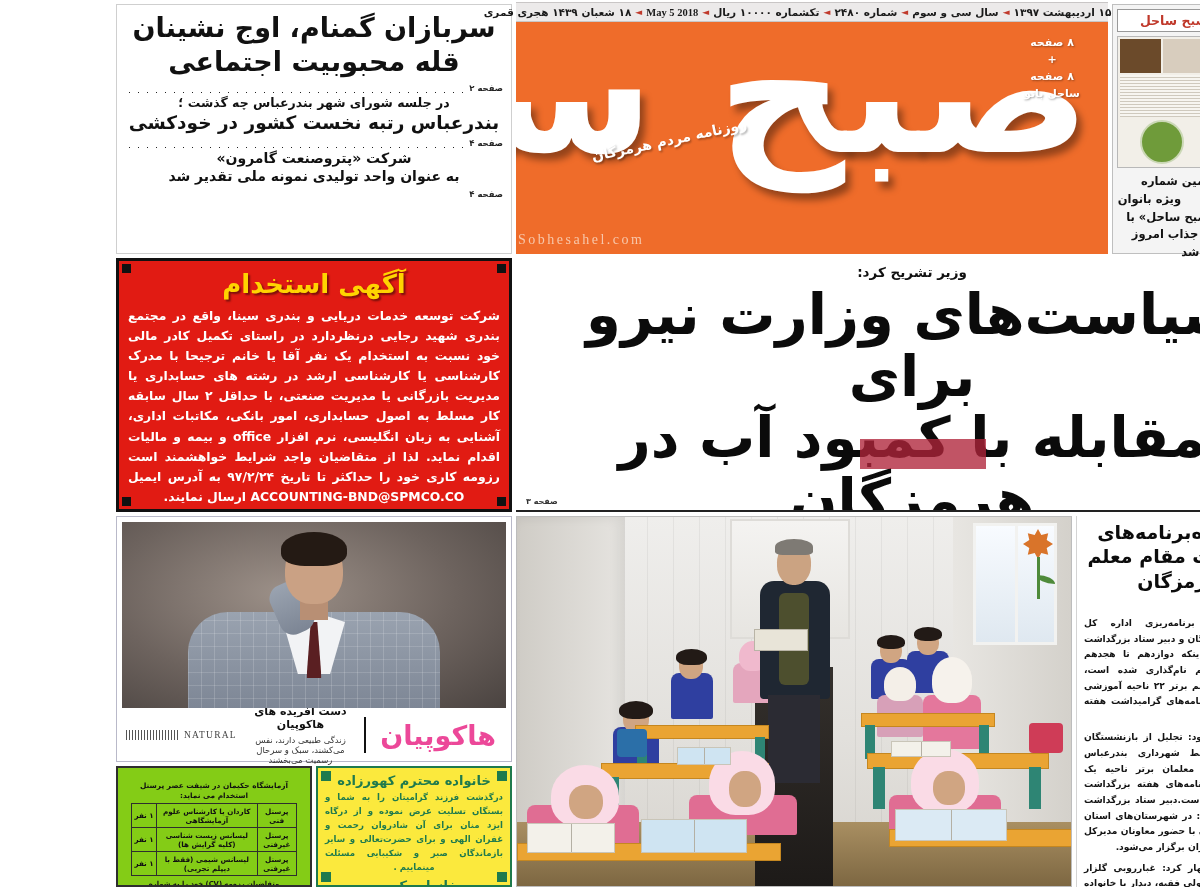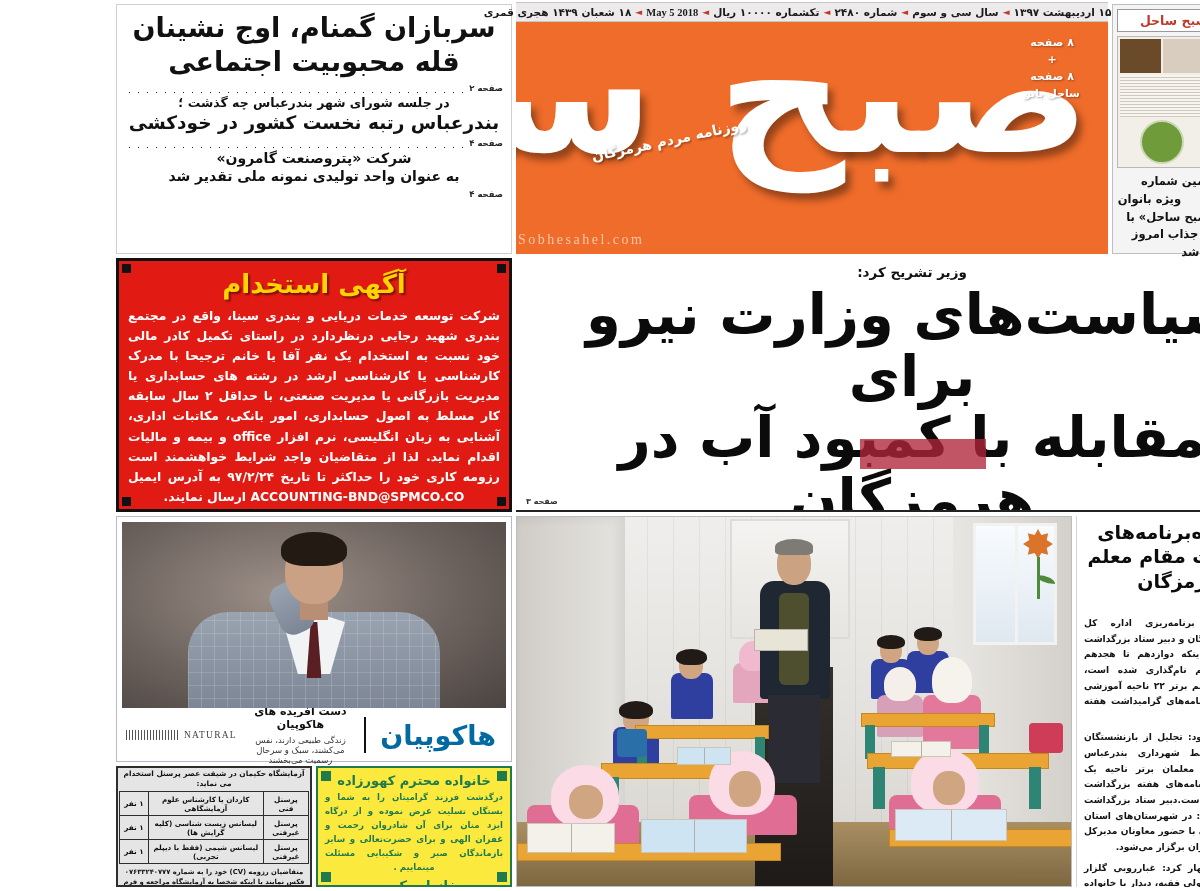--- a/index.html
+++ b/index.html
@@ -228,40 +228,40 @@
   .hk-arm.r{left:152px;}
   .hk-hand{
     position:absolute;left:164px;top:42px;width:22px;height:26px;
     background:#caa184;border-radius:9px;transform:rotate(-14deg);
   }
   #hako-bar{
     margin-top:4px;height:46px;display:flex;align-items:center;
     direction:rtl;
   }
   #hako-logo{
-    font-size:27px;font-weight:bold;color:#0369a1;
+    font-size:27px;font-weight:bold;color:#ec4899;
     padding:0 10px 0 14px;letter-spacing:-1px;
   }
   #hako-div{width:2px;height:36px;background:#111;}
   #hako-txt{flex:1;text-align:center;padding:0 6px;}
   #hako-txt .t1{font-size:11px;font-weight:bold;color:#111;letter-spacing:.5px;}
   #hako-txt .t2{font-size:8.5px;color:#333;margin-top:4px;letter-spacing:.3px;}
   #hako-nat{
     font-family:"Liberation Serif",serif;font-size:9.5px;
     color:#444;letter-spacing:1.2px;padding-left:6px;direction:ltr;
   }
   #hako-bars{
     width:52px;height:10px;margin-left:4px;
     background:repeating-linear-gradient(90deg,#555 0 1px,transparent 1px 3px);
   }
 
   
   #lab{
     left:4px;top:766px;width:196px;height:121px;
-    background:#e5e5e5;border:2px solid #2e2e2e;padding:1px;
+    background:#84cc16;border:2px solid #2e2e2e;padding:13px;
     overflow:hidden;
   }
   #lab-top{font-size:7.4px;font-weight:bold;text-align:center;color:#111;line-height:1.3;}
   table.labt{
     width:100%;border-collapse:collapse;margin-top:3px;
     font-size:7.2px;font-weight:bold;color:#111;
   }
   table.labt td{border:1px solid #2e2e2e;padding:2.5px 2px;text-align:center;}
   table.labt td.c1{width:22%;}
   table.labt td.c2{width:56%;}

